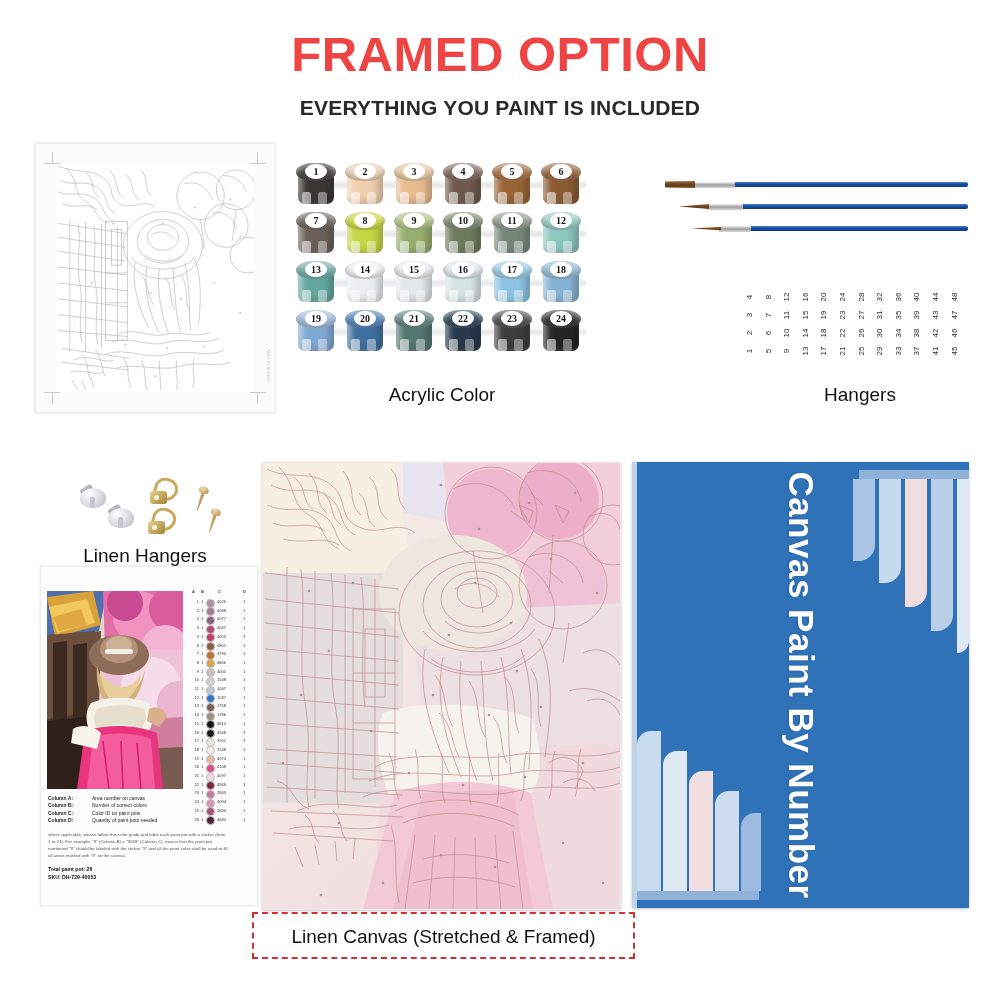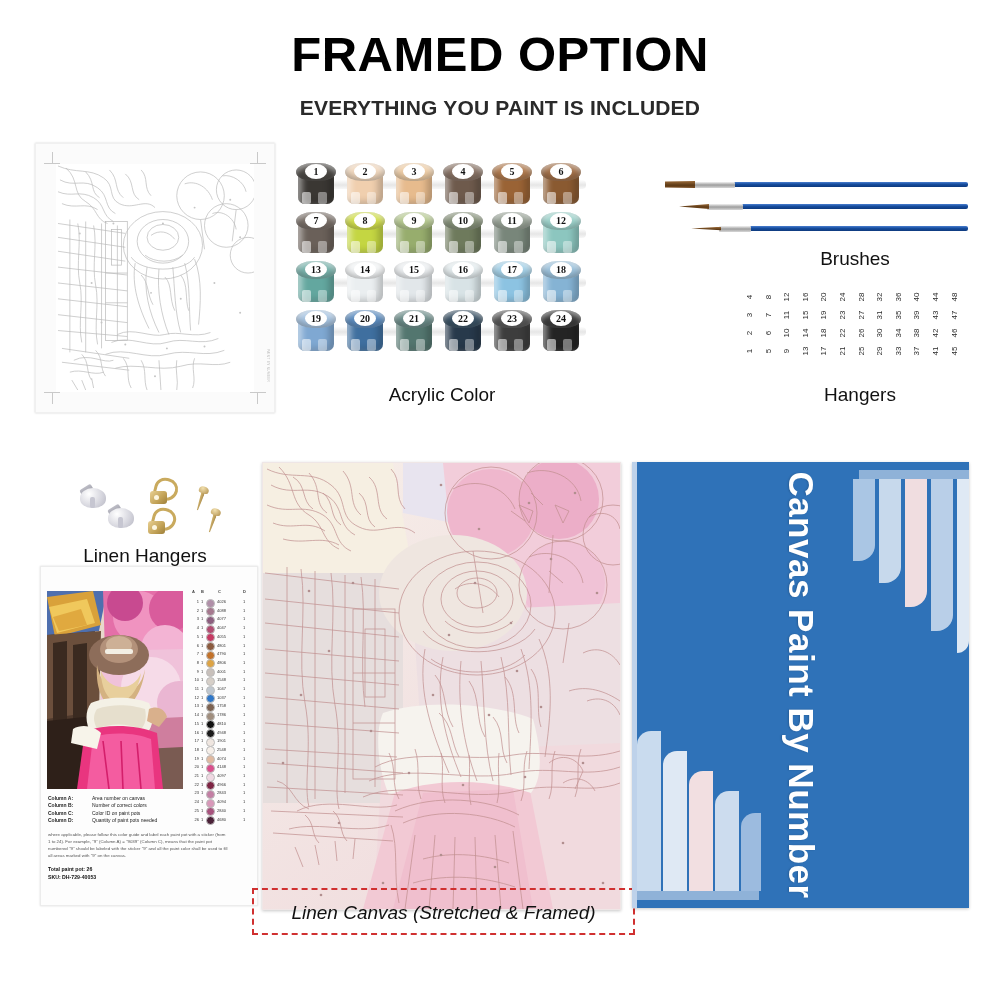--- a/index.html
+++ b/index.html
@@ -6,21 +6,21 @@
   body{
     width:1000px;height:1000px;background:#ffffff;
     font-family:"Liberation Sans","DejaVu Sans",sans-serif;
     color:#111;overflow:hidden;position:relative;
   }
   .page{position:relative;width:1000px;height:1000px;}
 
   
   .title{
     position:absolute;left:0;top:30px;width:1000px;text-align:center;
-    font-size:49px;font-weight:bold;letter-spacing:.5px;color:#000000;
+    font-size:49px;font-weight:bold;letter-spacing:.5px;color:#ef4444;
     line-height:1.0;
   }
   .subtitle{
     position:absolute;left:0;top:96px;width:1000px;text-align:center;
     font-size:21px;font-weight:bold;color:#2a2a2a;letter-spacing:.2px;
   }
 
   
   .caption{
     position:absolute;text-align:center;font-size:19px;color:#111;
@@ -188,22 +188,22 @@
   #gb-text{
     position:absolute;left:50%;top:50%;
     transform:translate(-50%,-50%) rotate(90deg);
     transform-origin:center center;white-space:nowrap;
     color:#ffffff;font-weight:bold;font-size:35px;letter-spacing:.5px;
     text-shadow:0 1px 2px rgba(0,0,0,.18);
   }
 
   
   #caption-canvas-box{
-    position:absolute;left:252px;top:888px;width:383px;height:47px;
-    border:2px dashed #d03030;box-sizing:border-box;font-style:italic;
+    position:absolute;left:252px;top:912px;width:383px;height:47px;
+    border:2px dashed #d03030;box-sizing:border-box;
   }
 </style>
 </head>
 <body>
 
 <div class="page">
 
   <div class="title">FRAMED OPTION</div>
   <div class="subtitle">EVERYTHING YOU PAINT IS INCLUDED</div>
 
@@ -454,21 +454,20 @@
       <span class="handle" style="width:228px;"></span>
       <span class="ferrule" style="left:84px;width:36px;"></span>
       <span class="bristle" style="left:56px;width:30px;height:5px;top:10px;clip-path:polygon(0 50%,100% 0,100% 100%,0 50%);"></span>
     </div>
     <div class="brush" style="top:46px;">
       <span class="handle" style="width:222px;"></span>
       <span class="ferrule" style="left:96px;width:32px;"></span>
       <span class="bristle" style="left:68px;width:30px;height:4px;top:10.5px;clip-path:polygon(0 50%,100% 6%,100% 94%,0 50%);"></span>
     </div>
   </div>
-  <div class="caption" style="left:740px;top:248px;width:230px;">Brushes</div>
 
   <div id="sticker">
       <div class="stick-col" style="left: 0px;">
         <div class="stick-cell" style="top: 54px;">1</div>
         <div class="stick-cell" style="top: 36px;">2</div>
         <div class="stick-cell" style="top: 18px;">3</div>
         <div class="stick-cell" style="top: 0px;">4</div>
       </div>
       <div class="stick-col" style="left: 18.6px;">
         <div class="stick-cell" style="top: 54px;">5</div>

